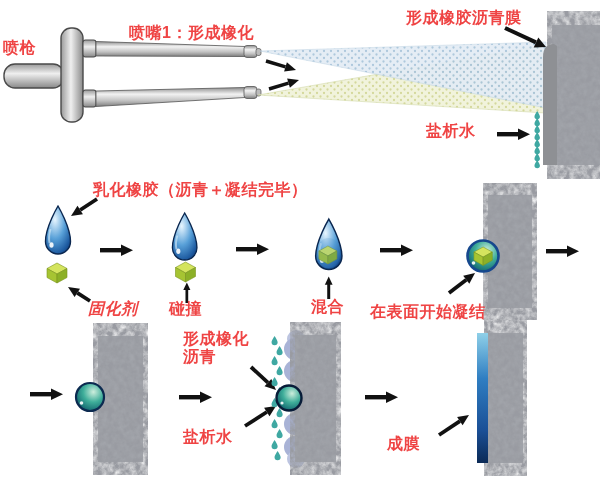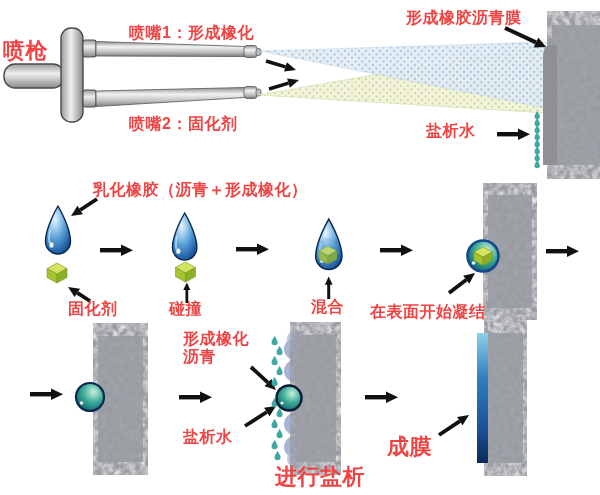--- a/index.html
+++ b/index.html
@@ -1,20 +1,20 @@
 <!DOCTYPE html>
 <html><head>
 <meta charset="utf-8">
 <style>
   html,body{margin:0;padding:0;background:#fff;}
   .canvas{position:relative;width:600px;height:495px;background:#fff;overflow:hidden;
           font-family:"Liberation Sans",sans-serif;}
   .layer{position:absolute;left:0;top:0;}
   .lbl{position:absolute;font-weight:bold;color:#ef4444;letter-spacing:0.5px;white-space:nowrap;line-height:1.1;}
-  .fs16{font-size:16px;} .fs17{font-size:22px;}
+  .fs16{font-size:16px;} .fs17{font-size:16px;}
 </style>
 </head>
 <body>
 
 <div class="canvas">
 
   <svg class="layer" width="600" height="495" viewBox="0 0 600 495">
     <defs>
       <linearGradient id="handleG" x1="0" y1="0" x2="0" y2="1">
         <stop offset="0" stop-color="#9a9a9a"></stop>
@@ -247,28 +247,26 @@
 
     <g>
       <rect x="488" y="333" width="35" height="130" fill="#a6a9af"></rect>
       <rect x="488" y="333" width="35" height="130" filter="url(#grain)"></rect>
       <rect x="477" y="333" width="11" height="130" fill="url(#filmBlueG)"></rect>
     </g>
   </svg>
 
   <div class="lbl fs17" style="left:3px;top:39px;">喷枪</div>
   <div class="lbl fs16" style="left:129px;top:24px;">喷嘴1：形成橡化</div>
-  <div class="lbl fs16" style="left:129px;top:115px;">喷嘴2：固化剂</div>
   <div class="lbl fs16" style="left:406px;top:9px;">形成橡胶沥青膜</div>
   <div class="lbl fs16" style="left:426px;top:122px;">盐析水</div>
 
-  <div class="lbl fs16" style="left:93px;top:181px;">乳化橡胶（沥青＋形成橡化）</div>
-  <div class="lbl fs16" style="left:68px;top:300px;">固化剂</div>
+  <div class="lbl fs16" style="left:93px;top:181px;">乳化橡胶（沥青＋凝结完毕）</div>
+  <div class="lbl fs16" style="left:88px;top:300px;font-style:italic;">固化剂</div>
   <div class="lbl fs16" style="left:169px;top:300px;">碰撞</div>
   <div class="lbl fs16" style="left:311px;top:298px;">混合</div>
   <div class="lbl fs16" style="left:370px;top:303px;text-align:right;">在表面开始凝结</div>
 
   <div class="lbl fs16" style="left:183px;top:330px;font-family:Liberation Serif, serif;">形成橡化</div>
   <div class="lbl fs16" style="left:183px;top:348px;text-align:center;">沥青</div>
   <div class="lbl fs16" style="left:183px;top:428px;">盐析水</div>
-  <div class="lbl fs17" style="left:275px;top:465px;">进行盐析</div>
   <div class="lbl fs17" style="left:387px;top:435px;">成膜</div>
 </div>
 
 </body></html>

